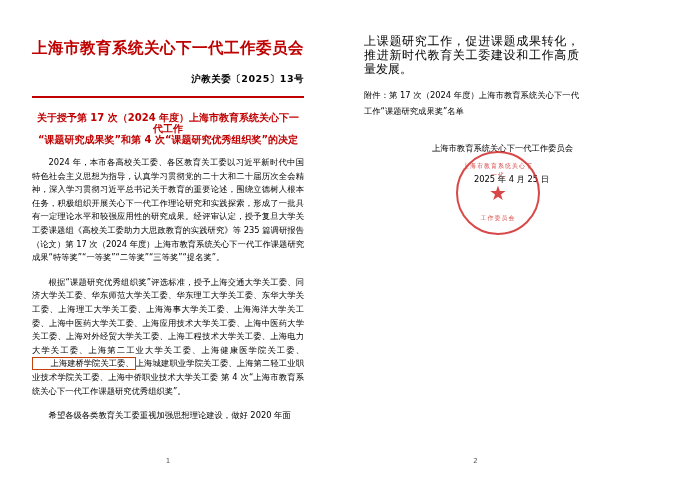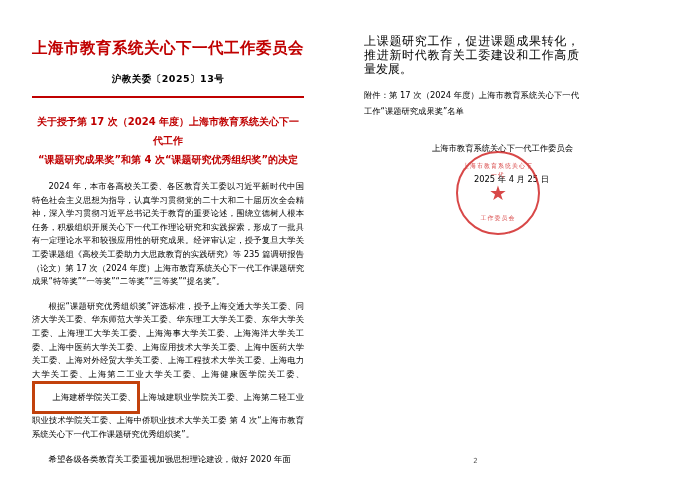--- a/index.html
+++ b/index.html
@@ -44,52 +44,52 @@
     font-size: 15.5px;
     text-align: center;
     letter-spacing: 0.5px;
     margin: 16px 0 0 0;
     white-space: nowrap;
   }
   .doc-number {
     color: #000000;
     font-weight: bold;
     font-size: 9.5px;
-    text-align: center;
+    text-align: right;
     margin: 14px 0 0 0;
     letter-spacing: 0.5px;
   }
   .red-rule {
     width: 100%;
     height: 2px;
     background: #c00000;
     margin: 10px 0 0 0;
   }
   .decision-title {
     color: #c00000;
     font-weight: bold;
     font-size: 10px;
-    line-height: 19px;
+    line-height: 11px;
     text-align: center;
     margin: 14px 0 0 0;
   }
   .body-p {
     color: #000000;
     font-size: 8.3px;
     line-height: 13.6px;
     text-align: justify;
     text-justify: inter-ideograph;
     margin: 11px 0 0 0;
     text-indent: 16.6px;
   }
   .body-p.no-indent { text-indent: 0; }
   .highlight-box {
     display: inline-block;
-    border: 3px solid #c2410c;
-    padding: 8px 1px;
+    border: 1px solid #c2410c;
+    padding: 0 1px;
     line-height: 11px;
     margin: 0;
   }
   .page-num {
     position: absolute;
     bottom: 22px;
     left: 0;
     width: 100%;
     text-align: center;
     font-size: 7px;

